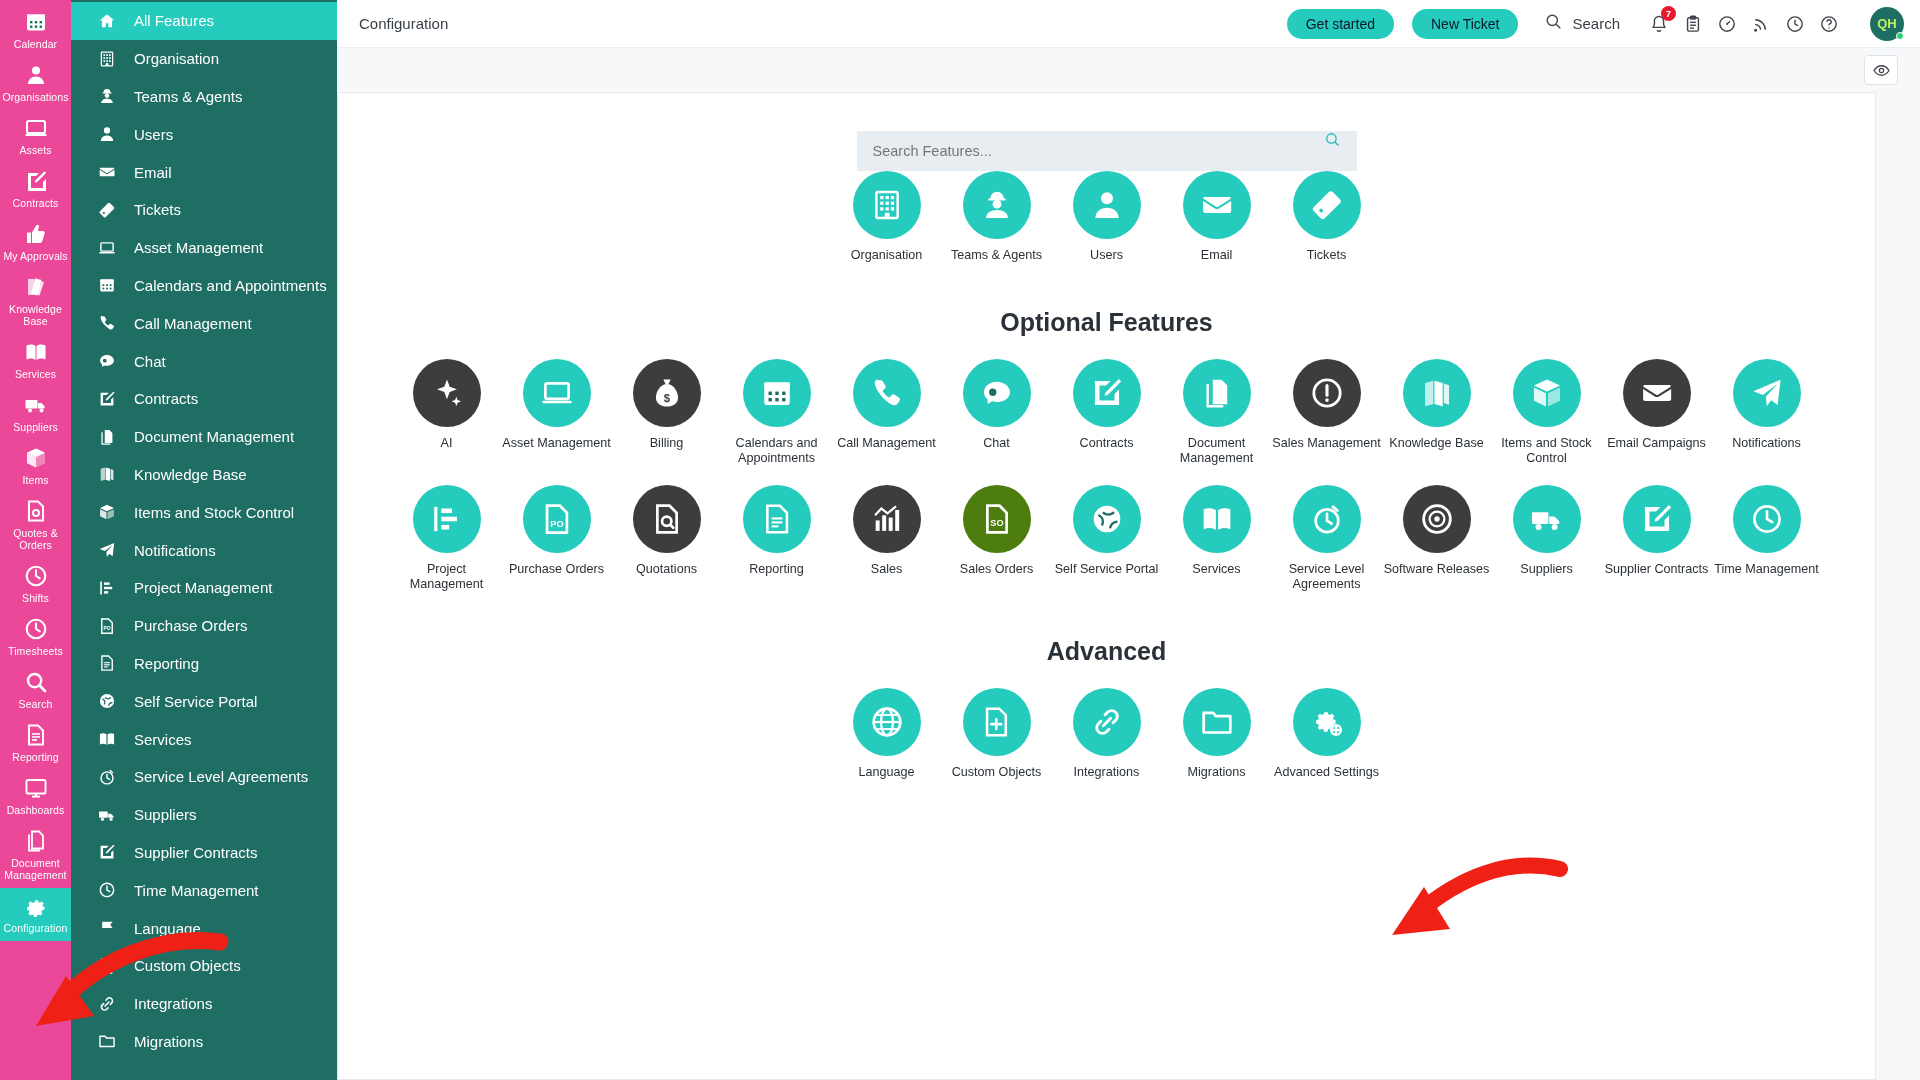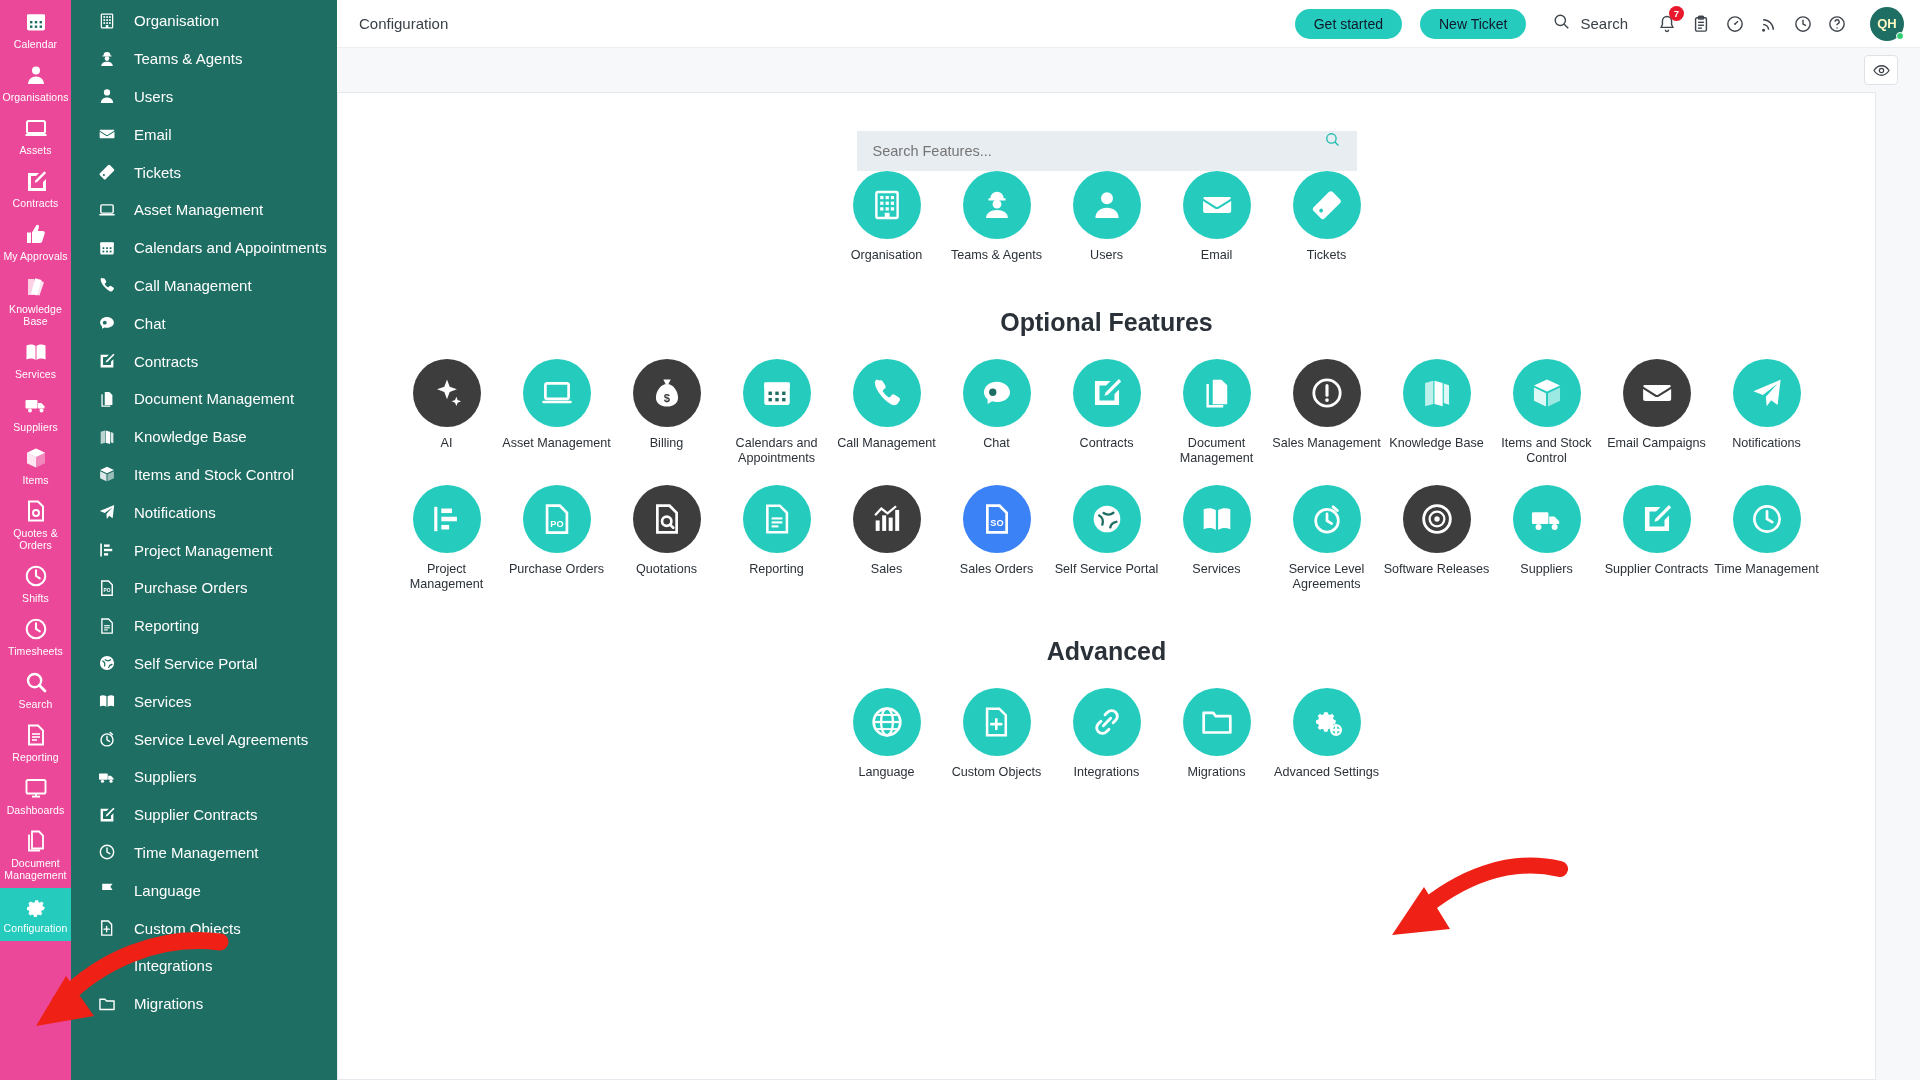--- a/index.html
+++ b/index.html
@@ -70,23 +70,23 @@
   .hicon { position: relative; width: 34px; height: 34px; display:flex; align-items:center; justify-content:center; cursor:pointer; }
   .hicon svg { width: 20px; height: 20px; fill: none; stroke: #3f454c; stroke-width: 1.7; }
   .badge {
     position: absolute; top: -1px; right: 0px;
     background: #e8192c; color: #fff; font-size: 9.5px;
     min-width: 15px; height: 15px; border-radius: 8px;
     display: flex; align-items: center; justify-content: center; font-weight: bold;
   }
   #avatar {
     width: 34px; height: 34px; border-radius: 50%;
-    background: #1f6e63; color: #fef9c3; font-size: 13px;
+    background: #1f6e63; color: #bef264; font-size: 13px;
     display: flex; align-items: center; justify-content: center;
-    margin-left: 16px; position: relative; cursor: pointer; font-weight: 600;
+    margin-left: 24px; position: relative; cursor: pointer; font-weight: 600;
   }
   #avatar .dot { position:absolute; right:0; bottom:1px; width:8px; height:8px; border-radius:50%; background:#2ecc71; border:1.5px solid #fff; }
 
   
   #eyestrip { height: 44px; min-height:44px; background:#f7f8fa; display:flex; align-items:center; justify-content:flex-end; padding-right: 22px; }
   #eyebtn { width: 34px; height: 30px; border:1px solid #dfe3e8; border-radius:4px; background:#fff; display:flex; align-items:center; justify-content:center; cursor:pointer; }
   #eyebtn svg { width: 19px; height: 19px; fill:none; stroke:#3f454c; stroke-width:1.6; }
 
   
   #card {
@@ -289,20 +289,28 @@
         <span class="rail-ico">
           <svg viewBox="0 0 24 24" style="fill:currentColor">
             <path d="M12 8.2a3.8 3.8 0 1 0 0 7.6 3.8 3.8 0 0 0 0-7.6zm9 5l-2-.6a7.2 7.2 0 0 0-.5-1.3l1.1-1.8-1.9-1.9-1.8 1.1a7.2 7.2 0 0 0-1.3-.5l-.6-2h-2.7l-.6 2a7.2 7.2 0 0 0-1.3.5L6.3 7.6 4.4 9.5l1.1 1.8a7.2 7.2 0 0 0-.5 1.3l-2 .6v2.7l2 .6c.1.5.3.9.5 1.3l-1.1 1.8 1.9 1.9 1.8-1.1c.4.2.8.4 1.3.5l.6 2h2.7l.6-2c.5-.1.9-.3 1.3-.5l1.8 1.1 1.9-1.9-1.1-1.8c.2-.4.4-.8.5-1.3l2-.6z"></path>
           </svg>
         </span>
         <span class="rail-label">Configuration</span>
       </div>
     </div>
 
   <div id="menu">
+      <div class="menu-item active">
+        <span class="menu-ico">
+          <svg viewBox="0 0 24 24" style="fill:currentColor">
+            <path d="M12 3L2.6 11h2.6v9.3h5.1v-5.4h3.4v5.4h5.1V11h2.6z"></path>
+          </svg>
+        </span>
+        <span>All Features</span>
+      </div>
       <div class="menu-item">
         <span class="menu-ico">
           <svg viewBox="0 0 24 24" style="fill:currentColor">
             <rect x="4.5" y="2.8" width="15" height="18.4" rx="1" style="fill:none;stroke:currentColor;stroke-width:1.7"></rect>
             <rect x="7.2" y="5.6" width="2.3" height="2.3"></rect>
             <rect x="11" y="5.6" width="2.3" height="2.3"></rect>
             <rect x="14.7" y="5.6" width="2.3" height="2.3"></rect>
             <rect x="7.2" y="9.6" width="2.3" height="2.3"></rect>
             <rect x="11" y="9.6" width="2.3" height="2.3"></rect>
             <rect x="14.7" y="9.6" width="2.3" height="2.3"></rect>
@@ -881,21 +889,21 @@
                       <rect x="4" y="13" width="2.8" height="7.4"></rect>
                       <rect x="8.6" y="9.4" width="2.8" height="11"></rect>
                       <rect x="13.2" y="11" width="2.8" height="9.4"></rect>
                       <rect x="17.8" y="5.6" width="2.8" height="14.8"></rect>
                       <path d="M3.6 9.4L8 4.6l4.4 3.4 6-5" style="fill:none;stroke:currentColor;stroke-width:1.6"></path>
                     </svg>
                   </span>
                   <span class="tile-label">Sales</span>
                 </div>
                 <div class="tile">
-                  <span class="bubble" style="background:#3b82f6;color:#ffffff">
+                  <span class="bubble" style="background:#4d7c0f;color:#ffffff">
                     <svg viewBox="0 0 24 24" style="fill:currentColor">
                       <path d="M5.2 2.6h8.6l5 5v13.8H5.2z" style="fill:none;stroke:currentColor;stroke-width:1.9"></path>
                       <text x="12" y="16.6" text-anchor="middle" style="font:bold 6.5px sans-serif;fill:currentColor">SO</text>
                     </svg>
                   </span>
                   <span class="tile-label">Sales Orders</span>
                 </div>
                 <div class="tile">
                   <span class="bubble" style="background:#25ccbe;color:#ffffff">
                     <svg viewBox="0 0 24 24" style="fill:currentColor">

